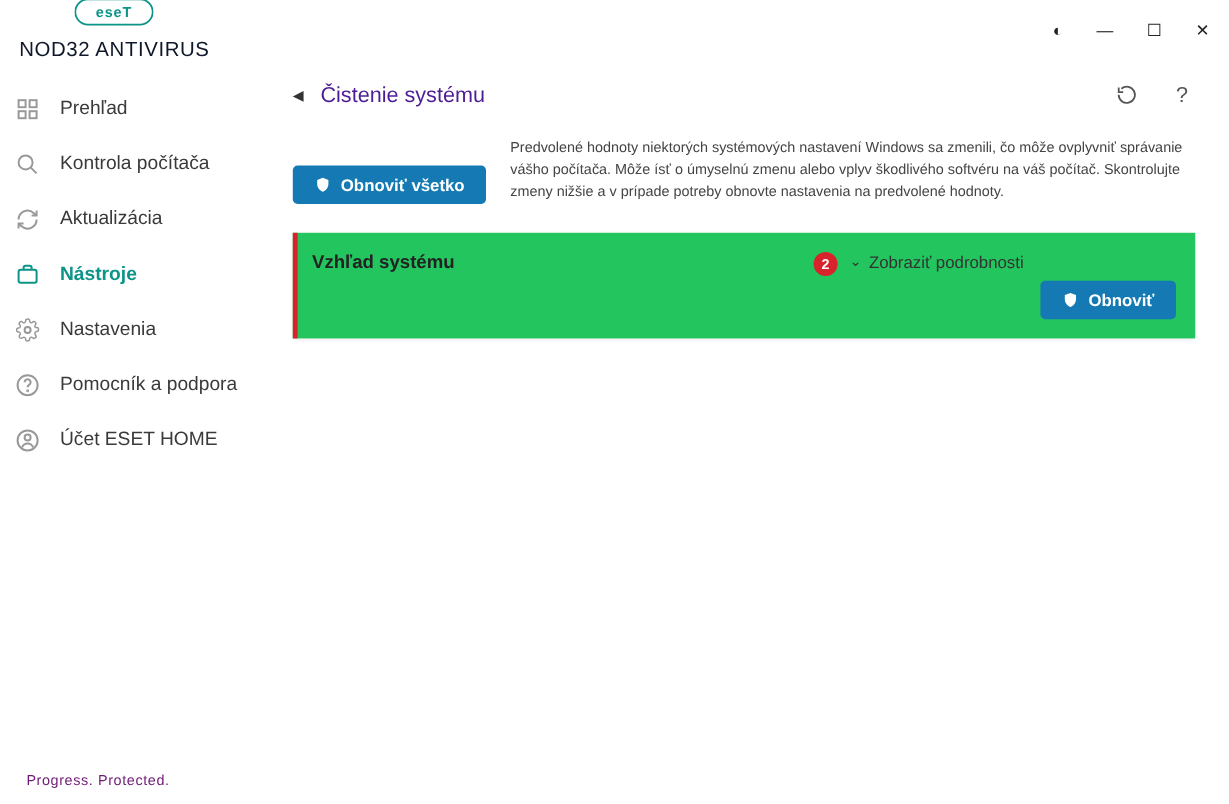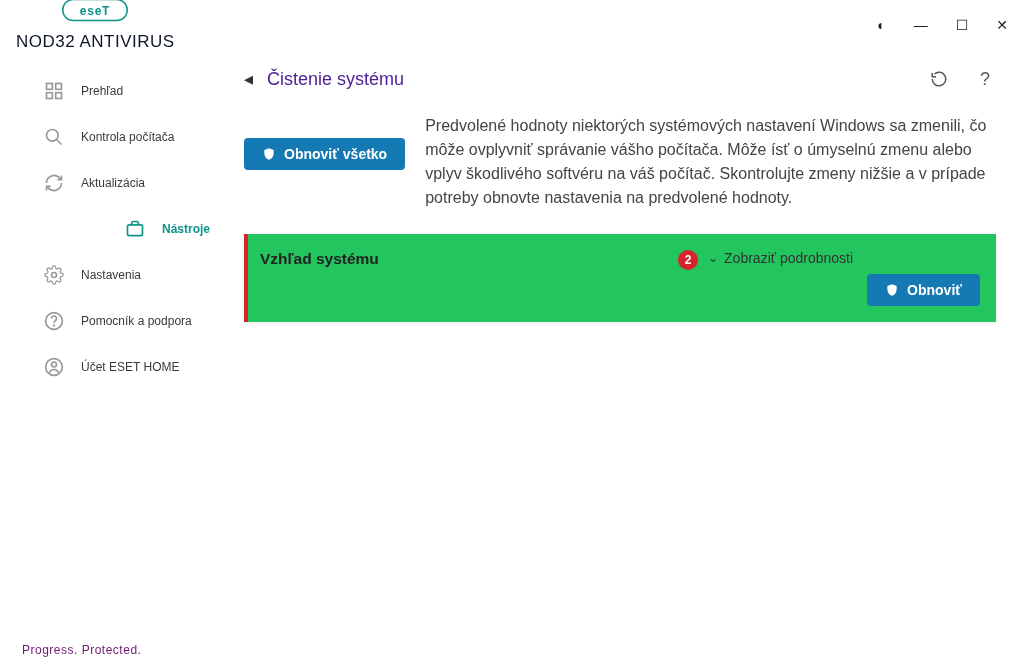--- a/index.html
+++ b/index.html
@@ -51,29 +51,28 @@
       height: calc(100% - 50px - 40px);
     }
     .sidebar {
       width: 230px;
       padding-top: 18px;
     }
     .nav-item {
       display: flex;
       align-items: center;
       gap: 16px;
-      padding: 12px 20px 12px 43px;
+      padding: 12px 20px 12px 12px;
       color: #3a3a3a;
-      font-size: 12px;
+      font-size: 16px;
       cursor: pointer;
     }
     .nav-item.active {
       color: #0d9488;
       font-weight: 600;
-      justify-content: flex-end;
     }
     .nav-item.active .nav-icon svg path,
     .nav-item.active .nav-icon svg rect,
     .nav-item.active .nav-icon svg circle {
       stroke: #0d9488;
     }
     .nav-icon {
       width: 22px;
       height: 22px;
       display: flex;
@@ -134,21 +133,21 @@
       cursor: pointer;
       margin-top: 24px;
     }
     .btn .shield-icon {
       width: 14px;
       height: 14px;
       display: inline-block;
     }
     .intro-text {
       flex: 1;
-      font-size: 16px;
+      font-size: 12px;
       line-height: 1.5;
       color: #444;
     }
     .card {
       background: #22c55e;
       border-left: 4px solid #d8232a;
       box-shadow: 0 1px 4px rgba(0,0,0,0.08);
       padding: 16px 16px 16px 12px;
       display: flex;
       align-items: flex-start;

